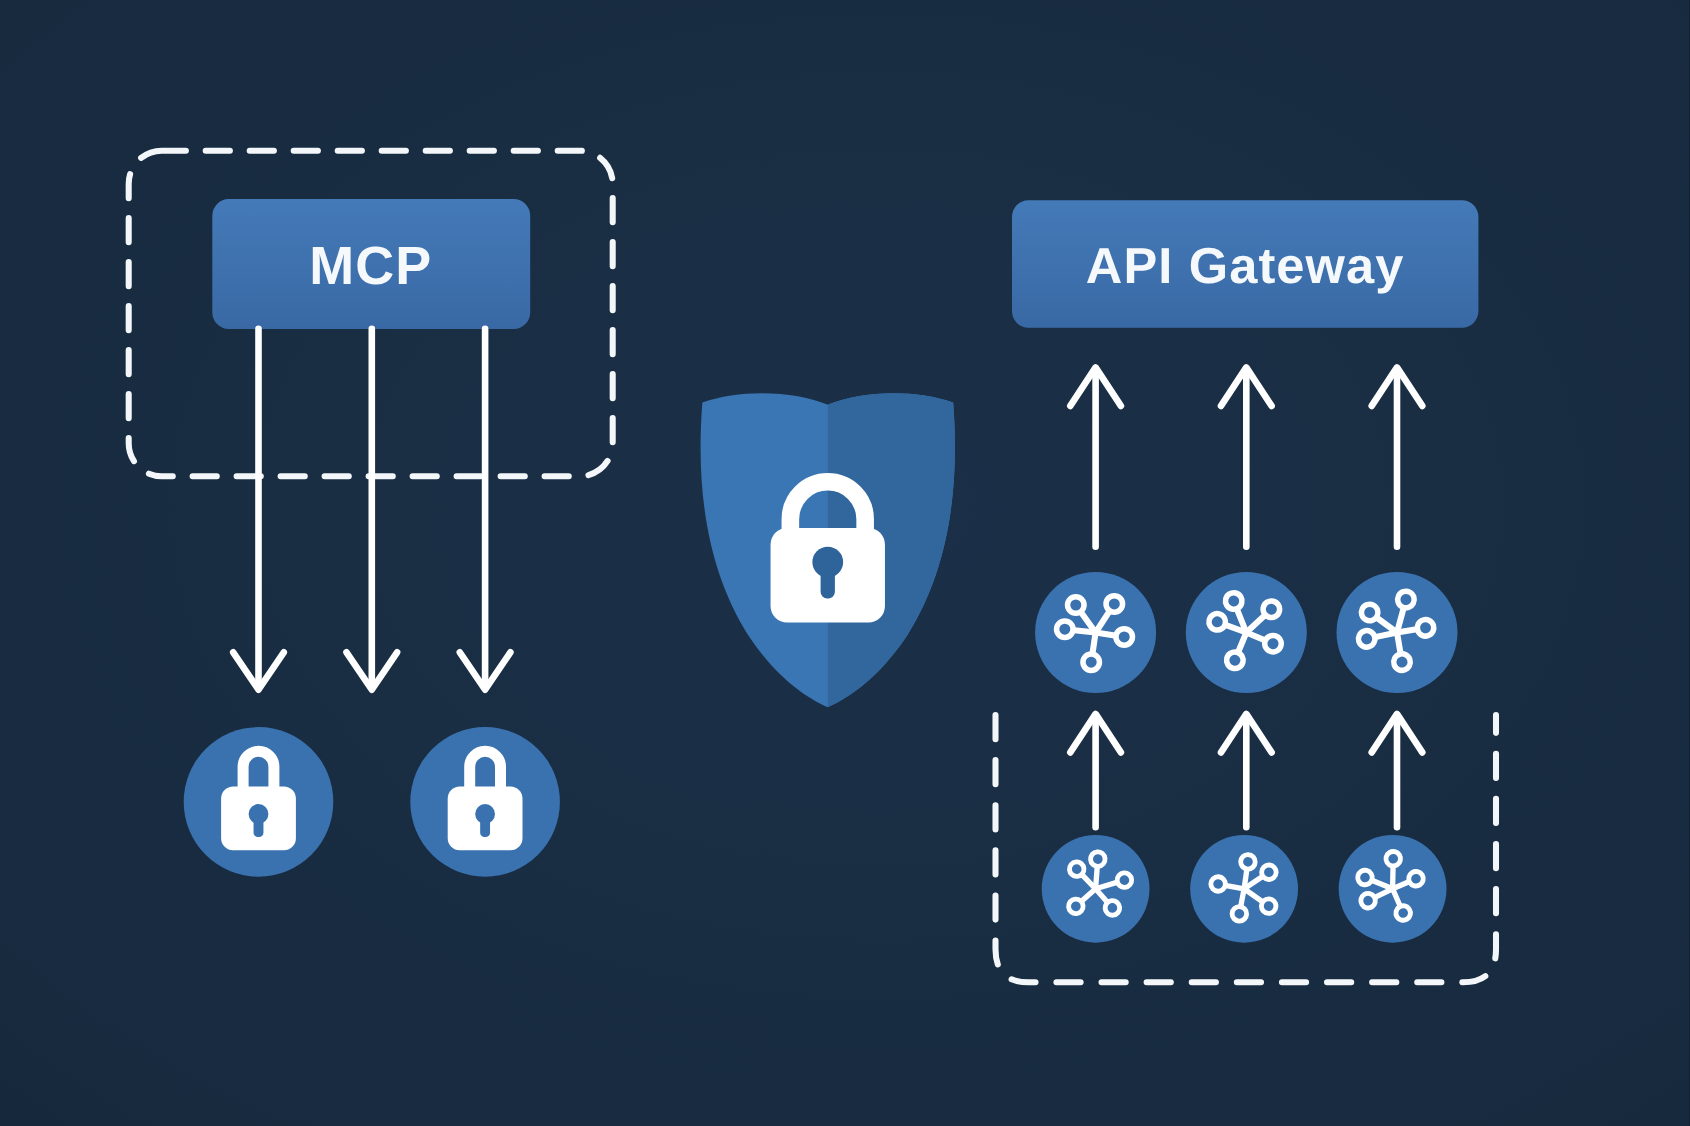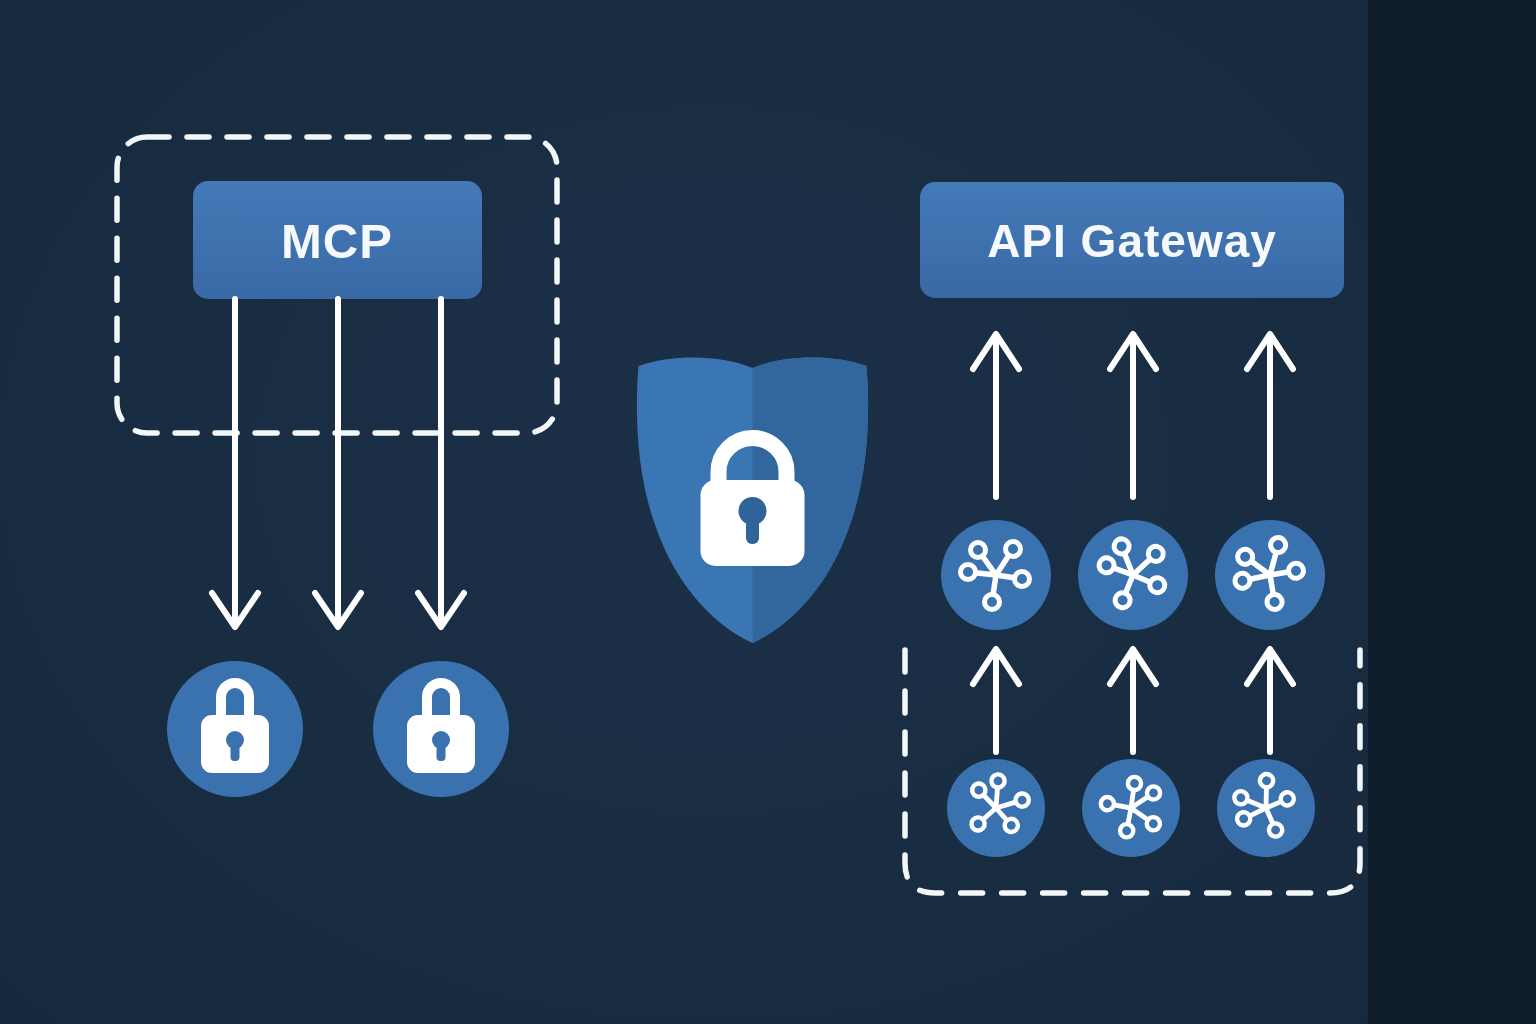--- a/index.html
+++ b/index.html
@@ -1,18 +1,18 @@
 <!DOCTYPE html>
 <html style="--bg-center: #1b3048; --bg-mid: #172a3e; --bg-edge: #111f30; --box-top: #447ab8; --box-bottom: #3969a5; --circle-blue: #3a72af; --shield-left: #3b76b4; --shield-right: #31679d; --keyhole-blue: #2f649b; --arrow-white: #ffffff; --dash-white: #f4f7fa; --label-white: #f6f9fc;"><head>
 <meta charset="utf-8">
 <style>
   html,body{margin:0;padding:0;background:#0e1c2b;}
   .stage{
     position:relative;
-    width:1368px;height:1024px;
+    width:1536px;height:1024px;
     overflow:hidden;
     background:
       radial-gradient(120% 125% at 52% 45%,
         var(--bg-center,#1b3048) 0%,
         var(--bg-mid,#172a3e) 55%,
         var(--bg-edge,#111f30) 100%);
     font-family:"Liberation Sans","DejaVu Sans",sans-serif;
   }
   svg text{
     font-family:"Liberation Sans","DejaVu Sans",sans-serif;

